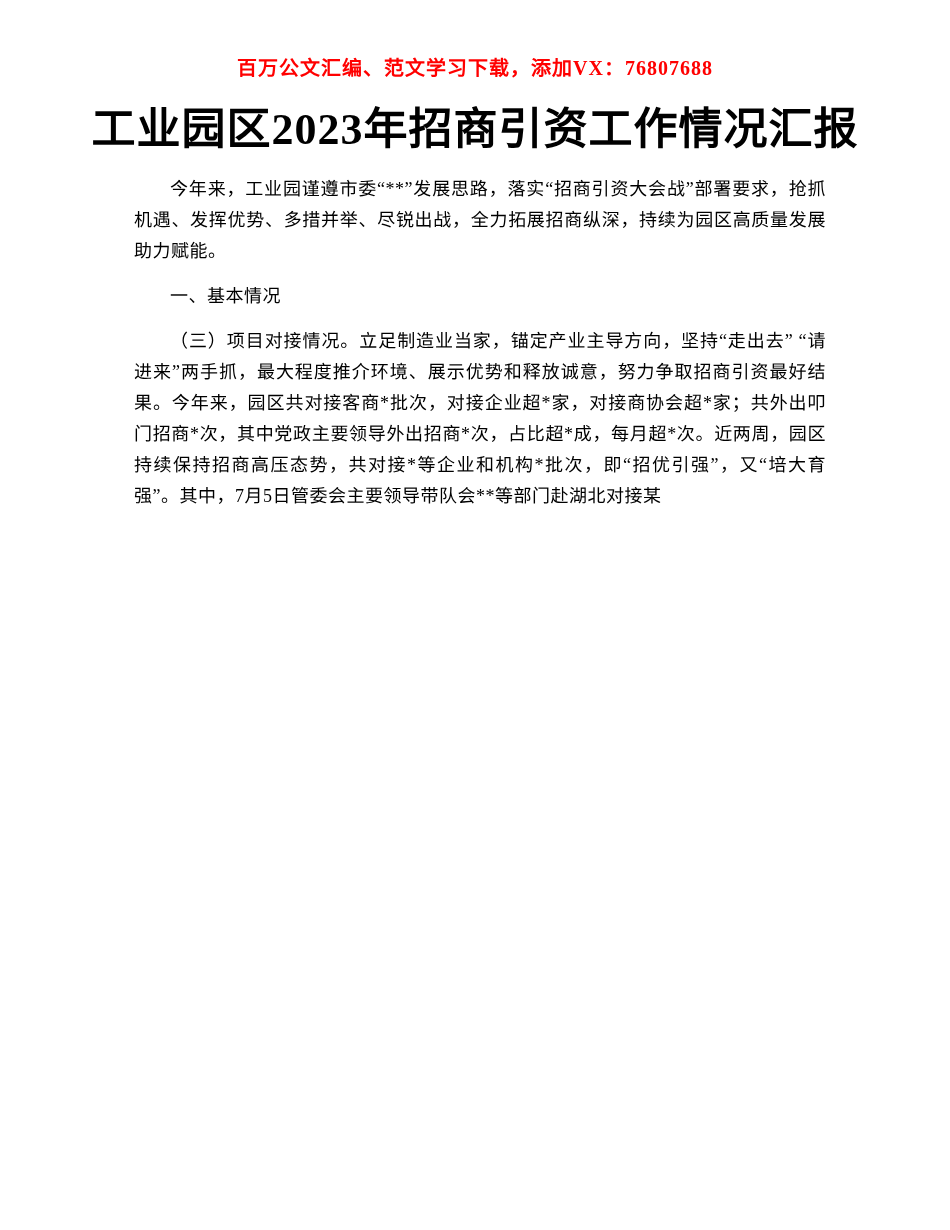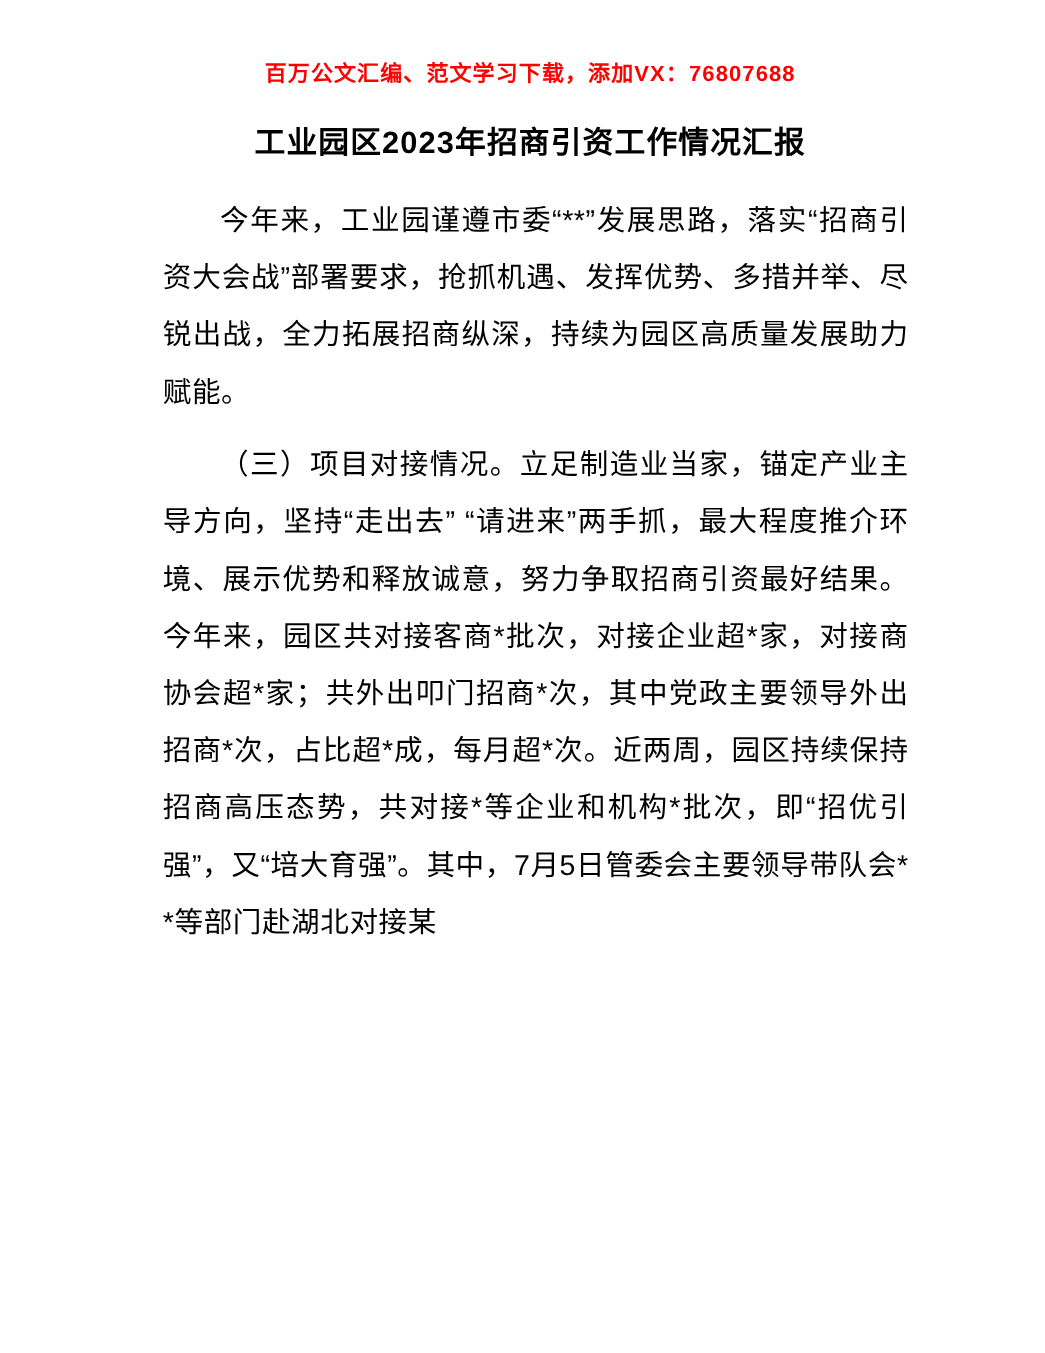--- a/index.html
+++ b/index.html
@@ -6,69 +6,69 @@
     margin: 0;
     padding: 0;
     background: #ffffff;
   }
   .page {
     position: relative;
     width: 950px;
     height: 1230px;
     background: #ffffff;
     overflow: hidden;
-    font-family: Liberation Sans, sans-serif;
+    font-family: Liberation Serif, serif;
     color: #000000;
     box-sizing: border-box;
-    padding-left: 14px;
   }
   .header-note {
     padding-top: 55px;
     text-align: center;
     font-size: 20px;
     line-height: 26px;
     font-weight: 600;
     letter-spacing: 1px;
   }
   .doc-title {
     margin: 26px 60px 0 60px;
     text-align: center;
-    font-size: 28px;
+    font-size: 44px;
     line-height: 46px;
     font-weight: 700;
     letter-spacing: 1px;
   }
   .content {
     margin: 21px 124px 0 134px;
     text-align: justify;
     text-justify: inter-ideograph;
   }
   .content p {
     margin: 0 0 14px 0;
-    font-size: 26px;
-    line-height: 52px;
+    font-size: 18px;
+    line-height: 31px;
     text-indent: 2em;
     letter-spacing: 0.5px;
     word-break: break-all;
   }
   .content p.section-heading {
     margin-bottom: 14px;
   }
 </style>
 </head>
 <body>
 
 <div class="page">
 
   <div class="header-note" style="color: rgb(255, 0, 0);">百万公文汇编、范文学习下载，添加VX：76807688</div>
 
   <h1 class="doc-title">工业园区2023年招商引资工作情况汇报</h1>
 
   <div class="content">
     <p>今年来，工业园谨遵市委“**”发展思路，落实“招商引资大会战”部署要求，抢抓机遇、发挥优势、多措并举、尽锐出战，全力拓展招商纵深，持续为园区高质量发展助力赋能。</p>
 
+    <p class="section-heading">一、基本情况</p>
 
 
 
     <p>（三）项目对接情况。立足制造业当家，锚定产业主导方向，坚持“走出去” “请进来”两手抓，最大程度推介环境、展示优势和释放诚意，努力争取招商引资最好结果。今年来，园区共对接客商*批次，对接企业超*家，对接商协会超*家；共外出叩门招商*次，其中党政主要领导外出招商*次，占比超*成，每月超*次。近两周，园区持续保持招商高压态势，共对接*等企业和机构*批次，即“招优引强”，又“培大育强”。其中，7月5日管委会主要领导带队会**等部门赴湖北对接某</p>
   </div>
 
 </div>
 
 </body></html>

